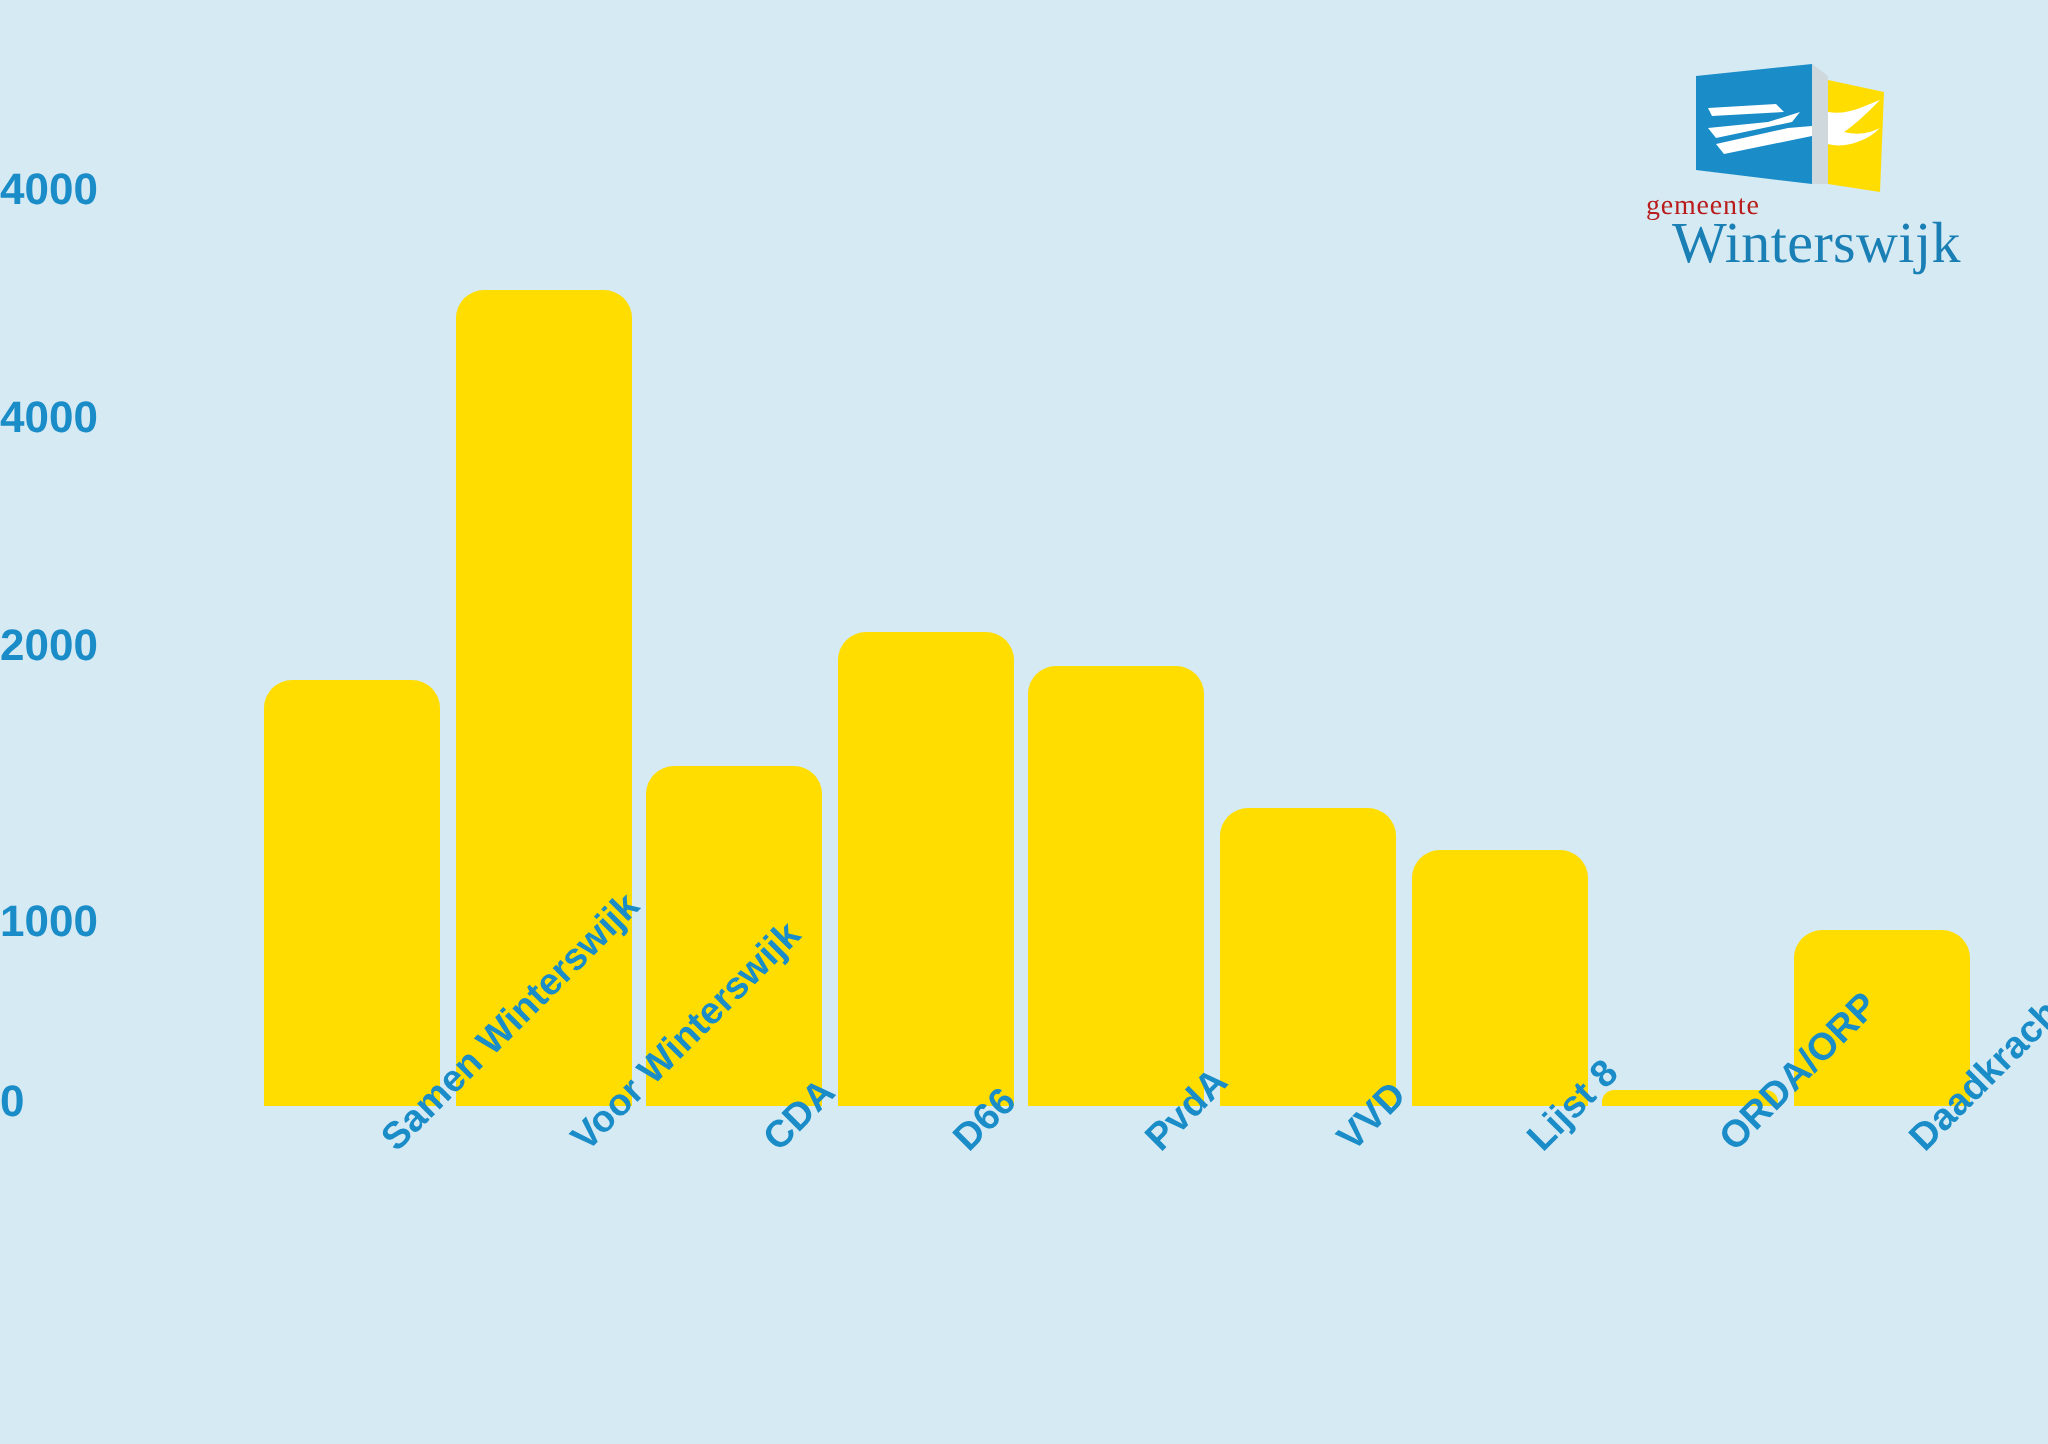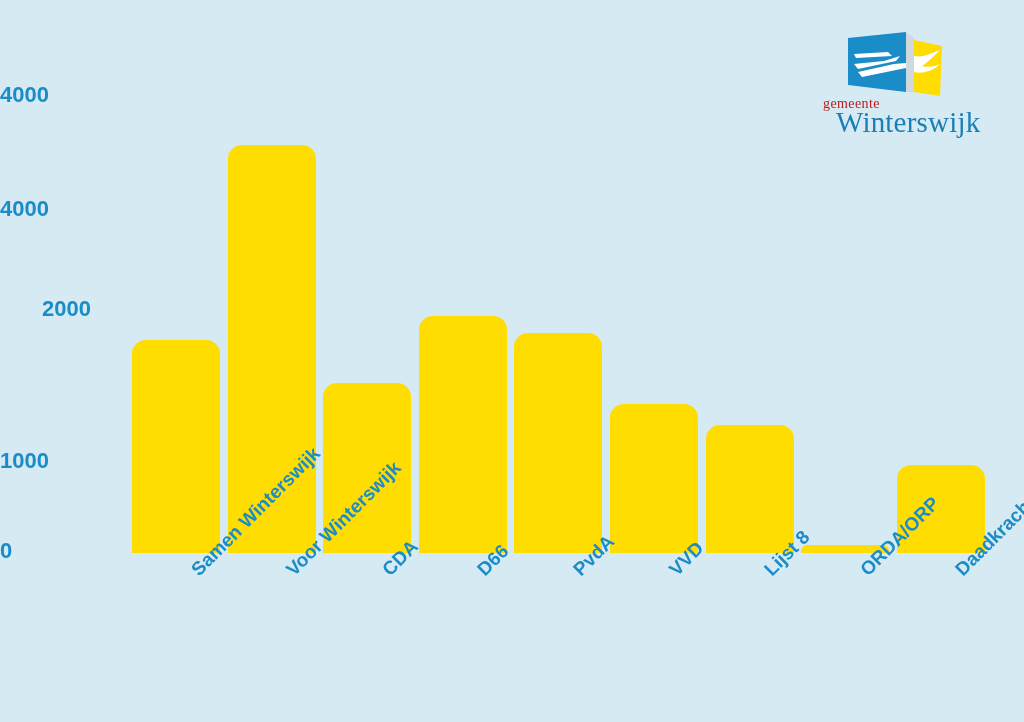--- a/index.html
+++ b/index.html
@@ -126,21 +126,21 @@
       <path d="M70,26 C80,28 90,22 96,20 C90,26 84,32 78,36 C86,38 92,36 96,34 C88,42 76,44 70,42 Z" fill="#ffffff"></path>
     </svg>
     <div id="logo-gemeente">gemeente</div>
     <div id="logo-winterswijk">Winterswijk</div>
   </div>
 
   <div id="plot">
     <div id="ylabels">
         <div class="ytick" style="top: 538px; width: 100px; left: 0px;">0</div>
         <div class="ytick" style="top: 448px; width: 100px; left: 0px;">1000</div>
-        <div class="ytick" style="top: 296px; width: 100px; left: 0px; padding-left: 42px;">2000</div>
+        <div class="ytick" style="top: 310px; width: 100px; left: 0px;">2000</div>
         <div class="ytick" style="top: 196px; width: 100px; left: 0px;">4000</div>
         <div class="ytick" style="top: 82px; width: 100px; left: 0px;">4000</div>
       </div>
     <div id="bars">
         <div class="bar" style="left: 132px; width: 88px; top: 340px; height: 213px; background: rgb(255, 221, 0);"></div>
         <div class="bar" style="left: 228px; width: 88px; top: 145px; height: 408px; background: rgb(255, 221, 0);"></div>
         <div class="bar" style="left: 323px; width: 88px; top: 383px; height: 170px; background: rgb(255, 221, 0);"></div>
         <div class="bar" style="left: 419px; width: 88px; top: 316px; height: 237px; background: rgb(255, 221, 0);"></div>
         <div class="bar" style="left: 514px; width: 88px; top: 333px; height: 220px; background: rgb(255, 221, 0);"></div>
         <div class="bar" style="left: 610px; width: 88px; top: 404px; height: 149px; background: rgb(255, 221, 0);"></div>

